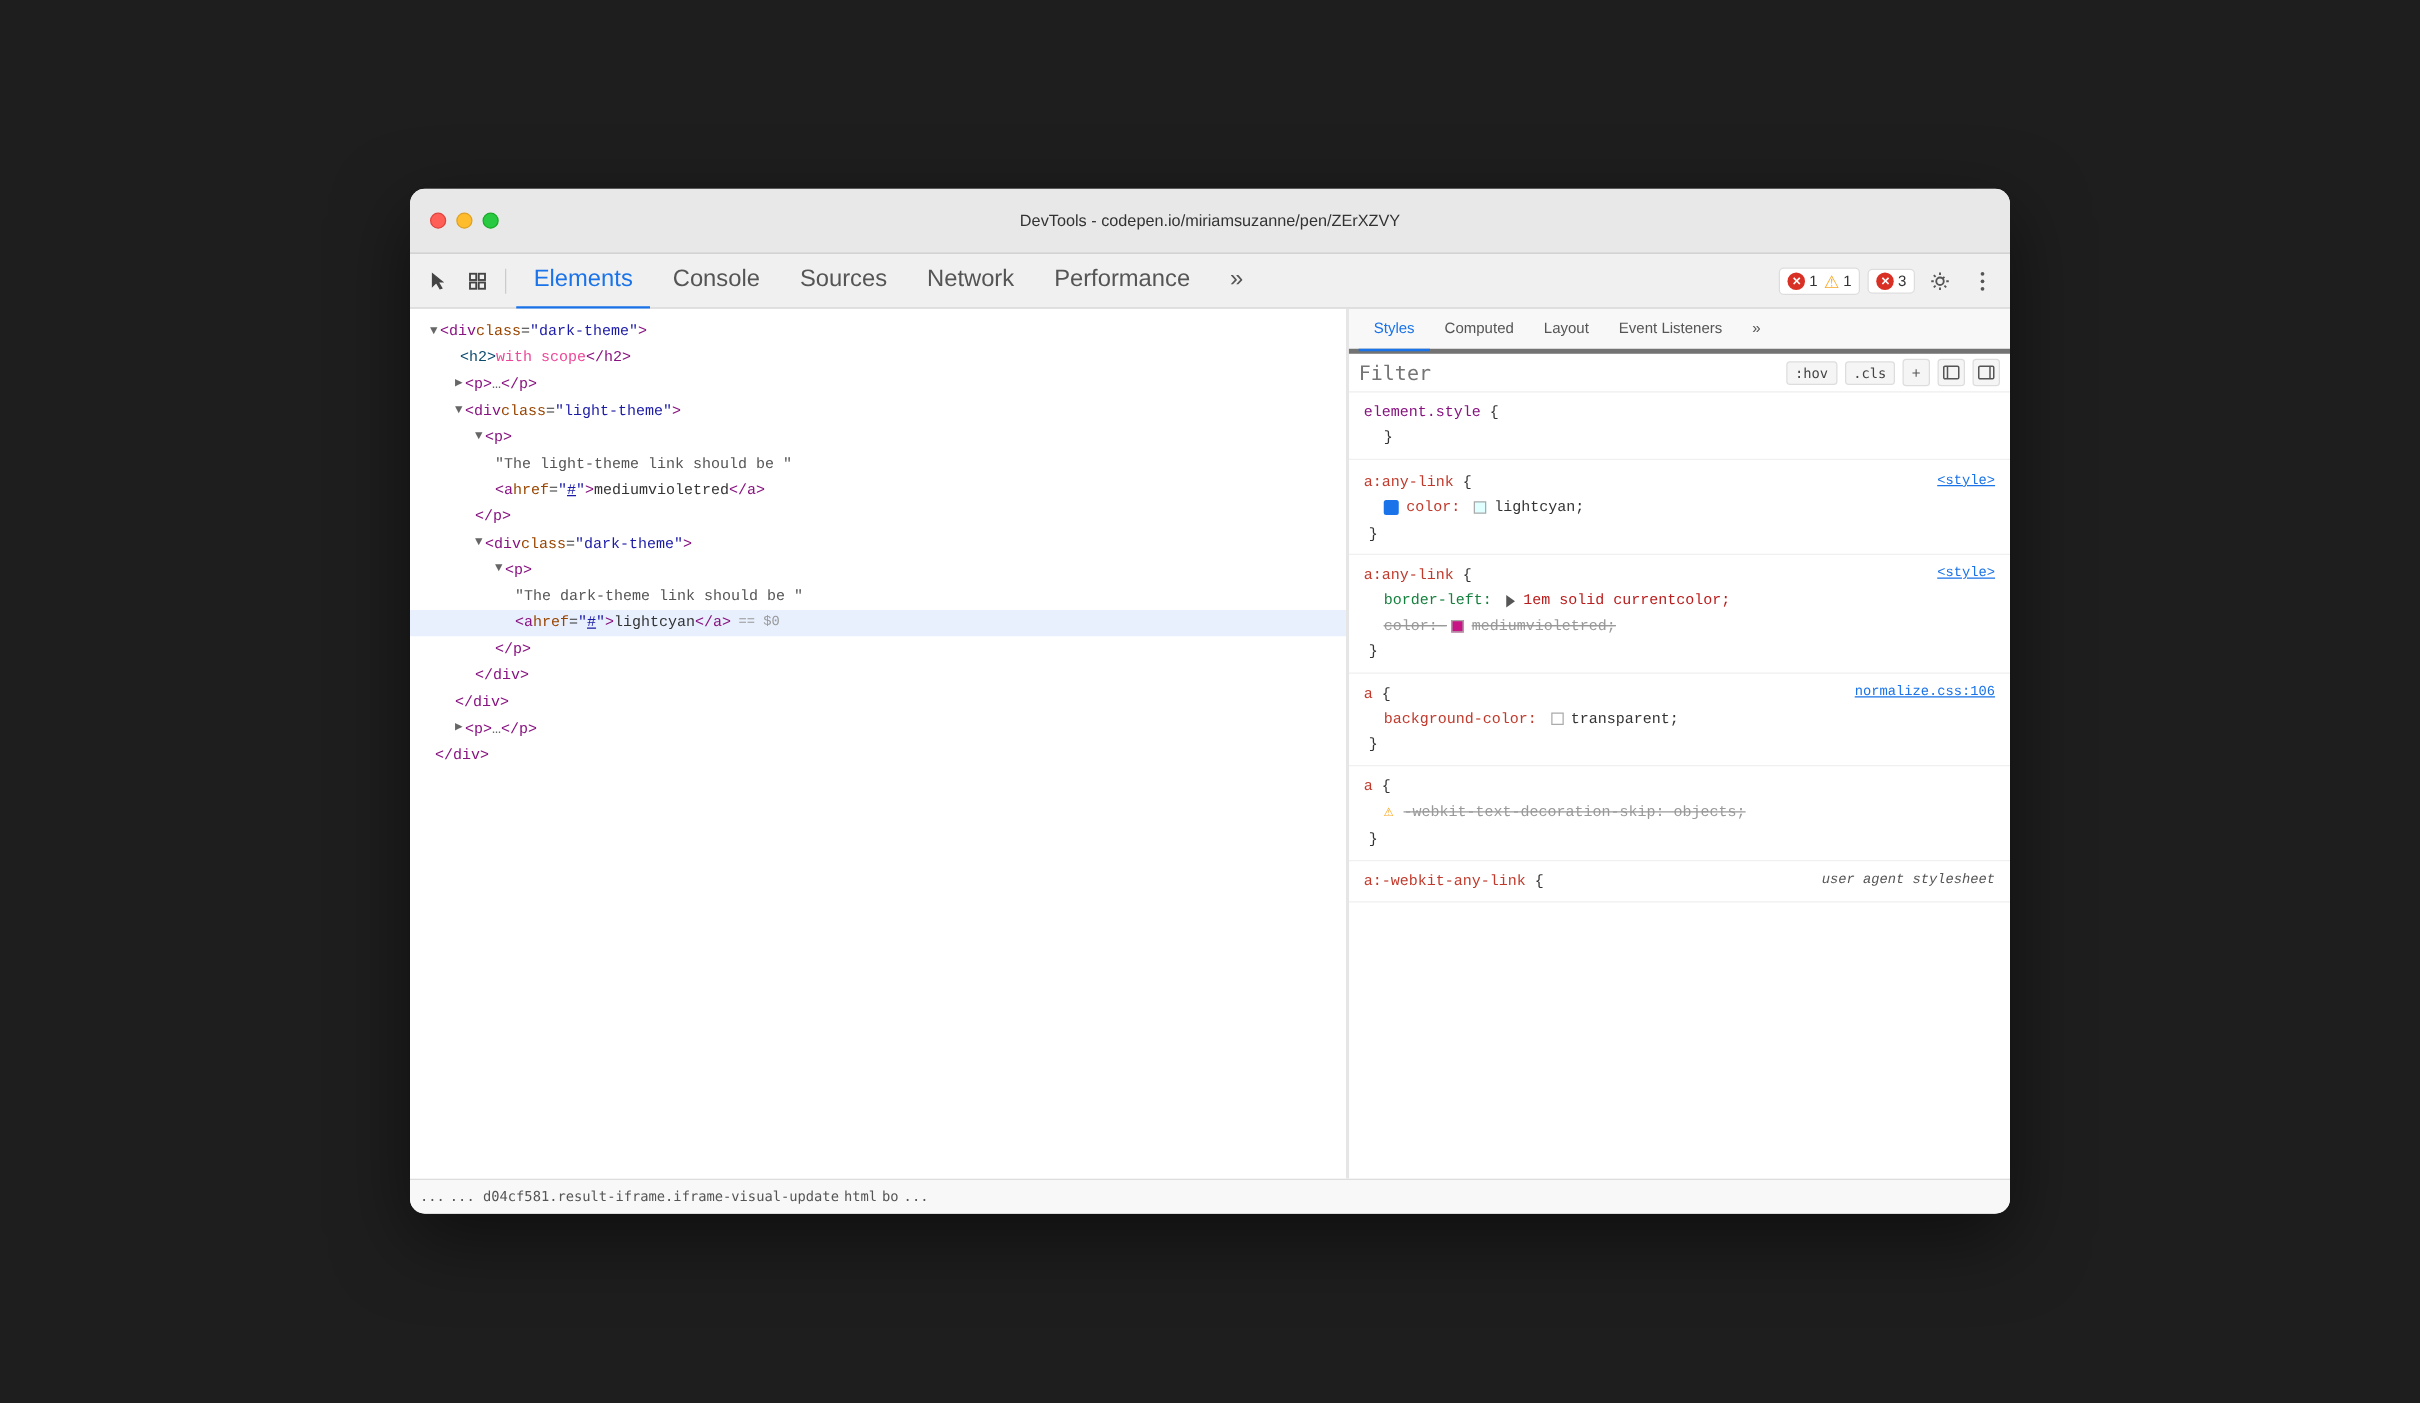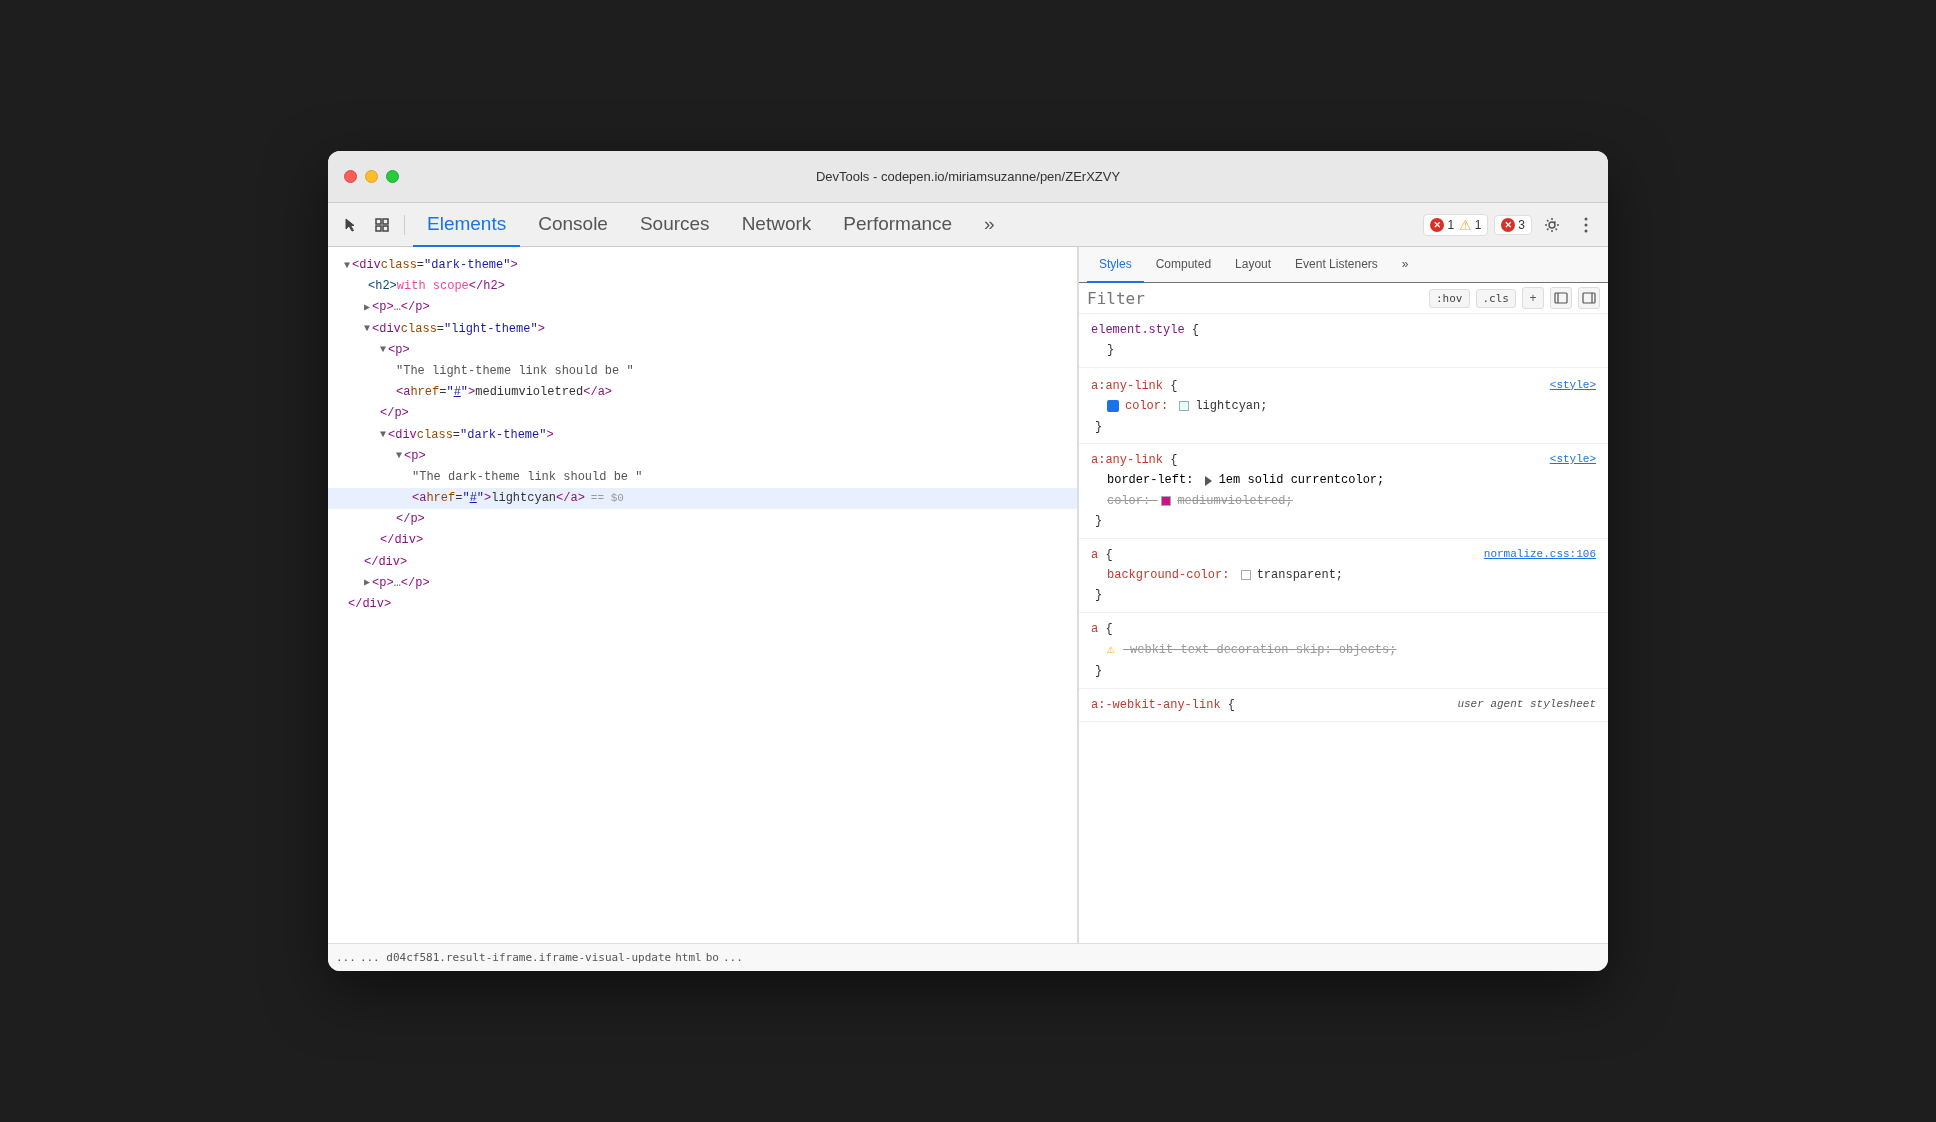--- a/index.html
+++ b/index.html
@@ -164,21 +164,21 @@
       padding: 0 8px;
       font-family: 'Monaco', 'Menlo', monospace;
       font-size: 11px;
       color: #555;
       gap: 4px;
     }
     
     .styles-tabs {
       display: flex;
       align-items: center;
-      border-bottom: 1px solid #737373;
+      border-bottom: 4px solid #737373;
       padding: 0 8px;
       background: #f8f8f8;
       height: 36px;
     }
     .styles-tab {
       padding: 0 12px;
       height: 36px;
       display: flex;
       align-items: center;
       font-size: 12px;
@@ -545,23 +545,23 @@
           </div>
           <div style="color:#333; padding-left:4px;">}</div>
         </div>
 
         <div class="rule-block">
           <div>
             <span style="color:#c0392b;">a:any-link </span><span style="color:#333;">{</span>
             <span class="rule-source">&lt;style&gt;</span>
           </div>
           <div class="prop-line">
-            <span style="color:#000000;">border-left:&nbsp;</span>
+            <span style="color:#15803d;">border-left:&nbsp;</span>
             <span class="triangle-right"></span>
-            <span style="color:#000000;text-align:center;">1em solid currentcolor;</span>
+            <span style="color:#b91c1c;text-align:center;">1em solid currentcolor;</span>
           </div>
           <div class="prop-line" style="text-decoration:line-through; color:#999;">
             <span style="text-decoration:line-through; color:#999;">color:&nbsp;</span>
             <span style="display:inline-block;width:10px;height:10px;border:1px solid #aaa;background:#c71585;vertical-align:middle;margin-right:2px;"></span>
             <span style="text-decoration:line-through; color:#999;">mediumvioletred;</span>
           </div>
           <div style="color:#333; padding-left:4px;">}</div>
         </div>
 
         <div class="rule-block">

